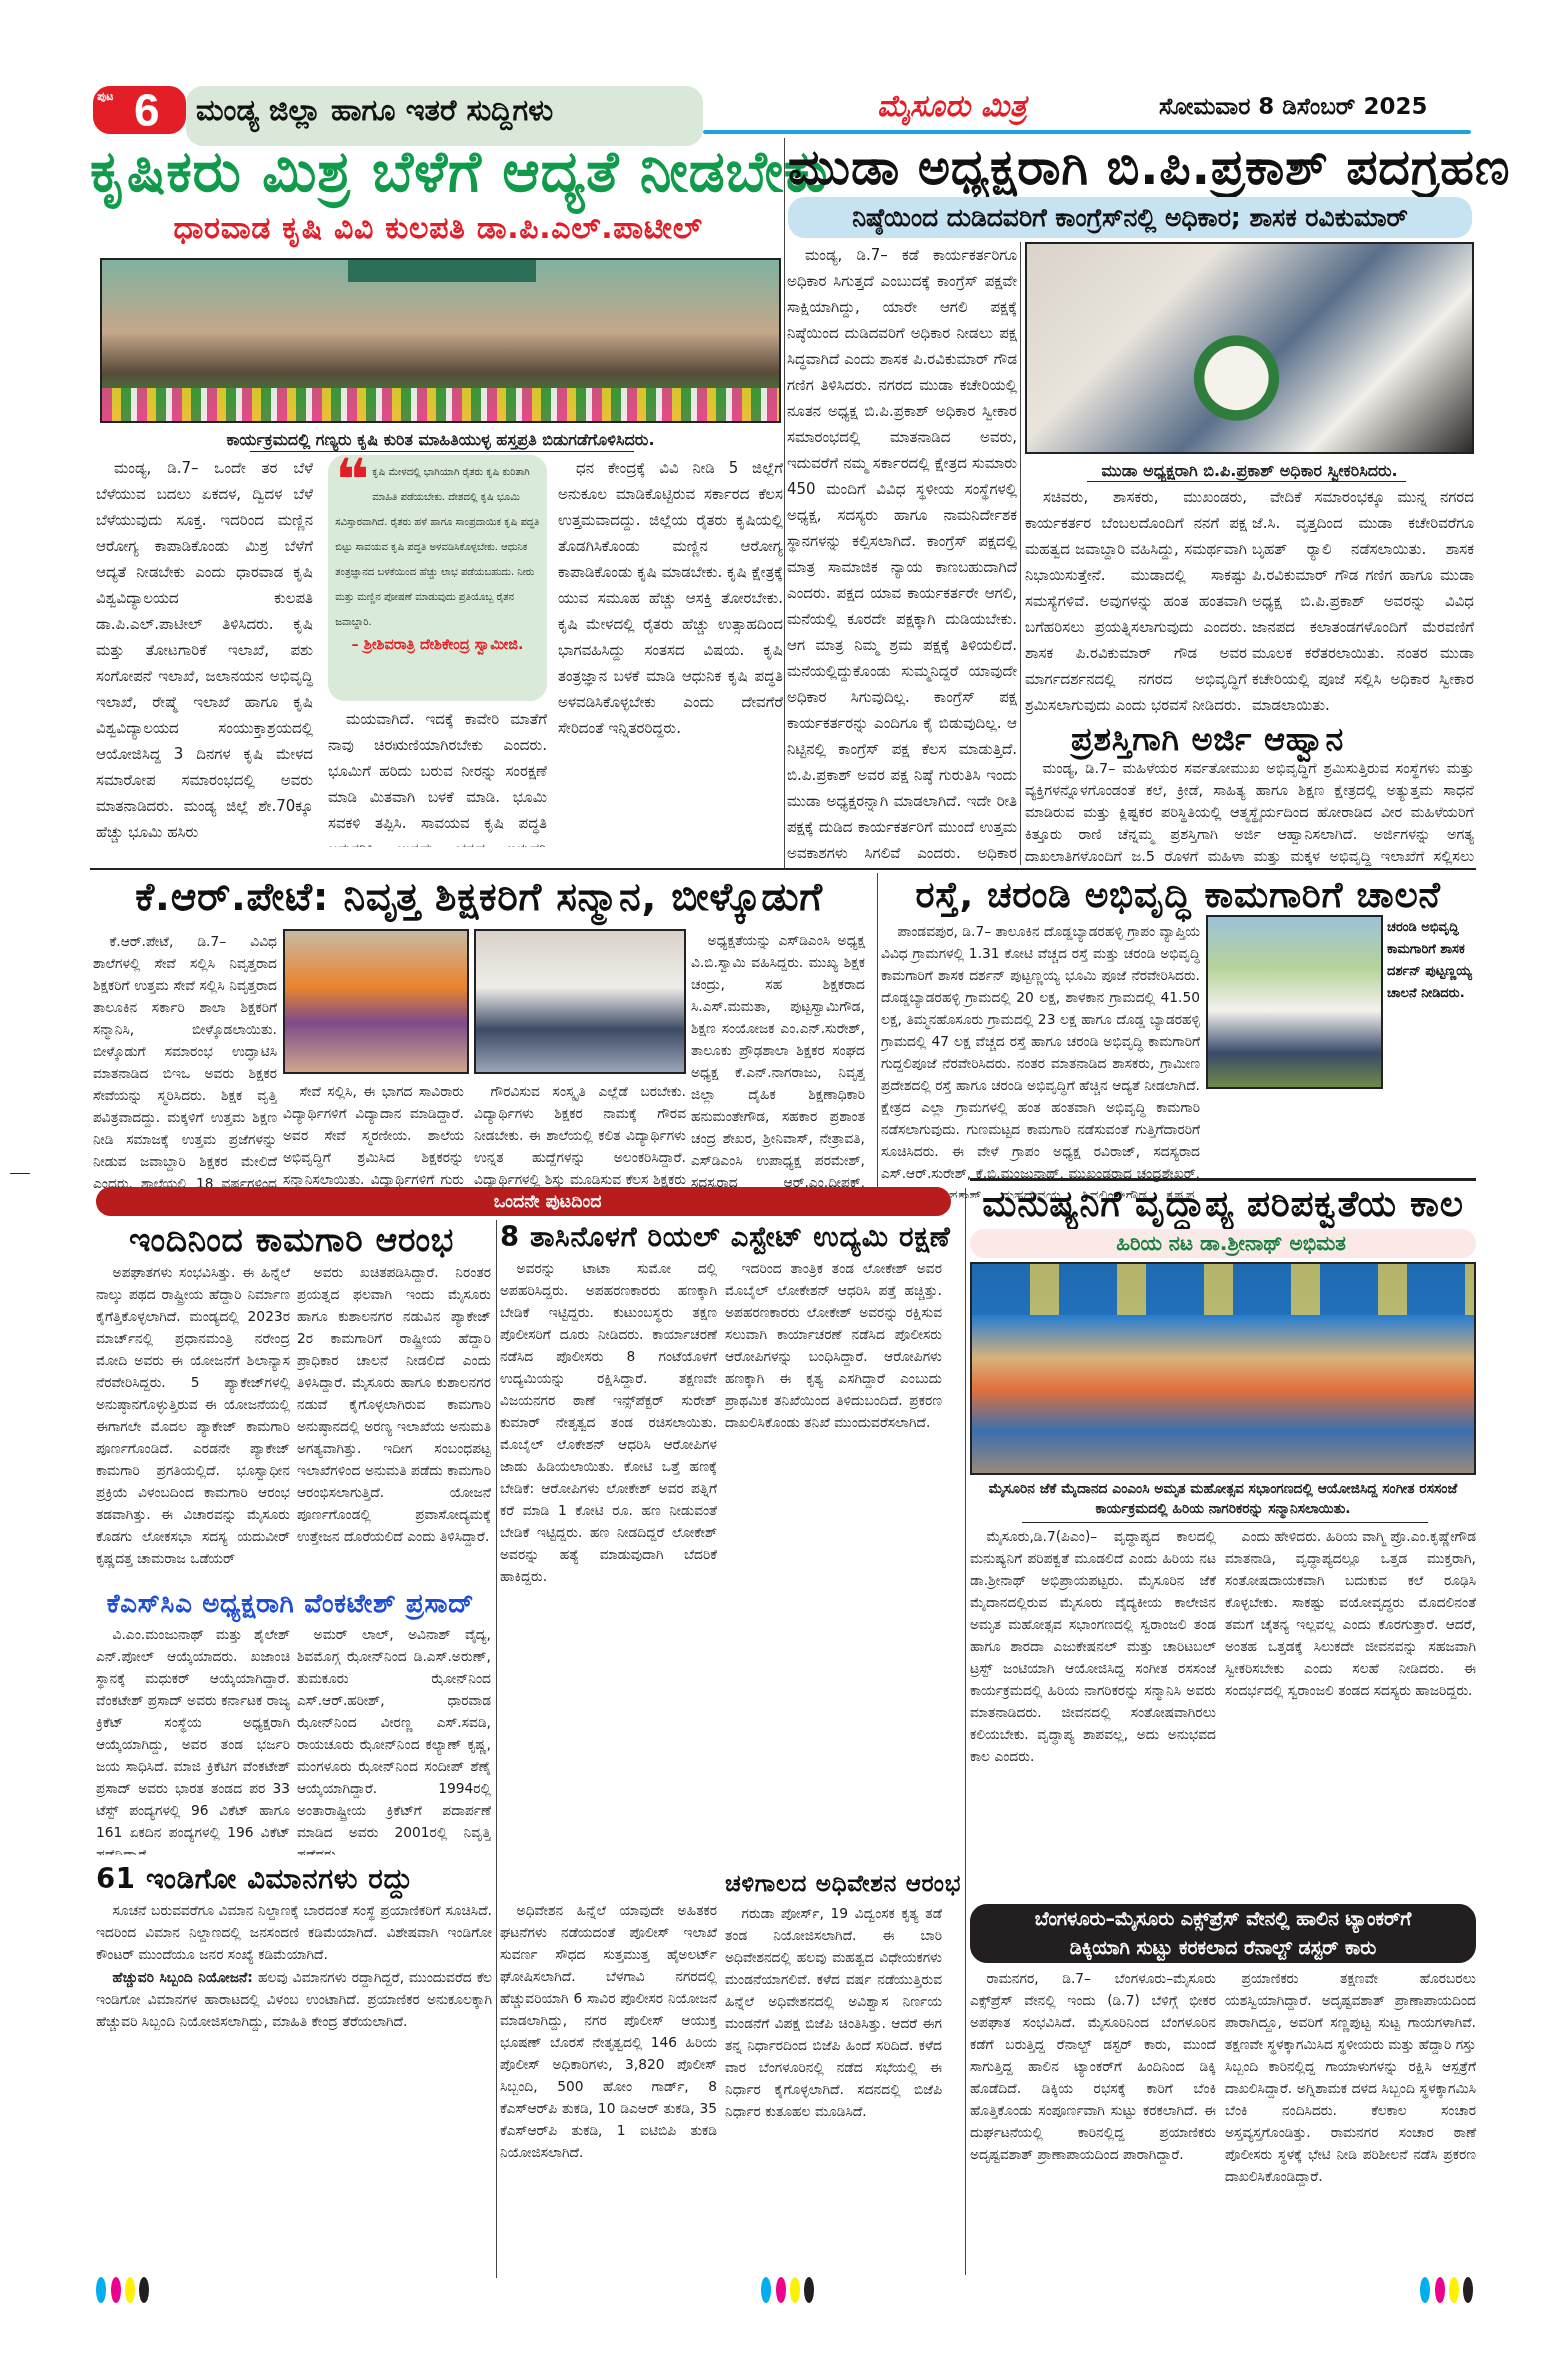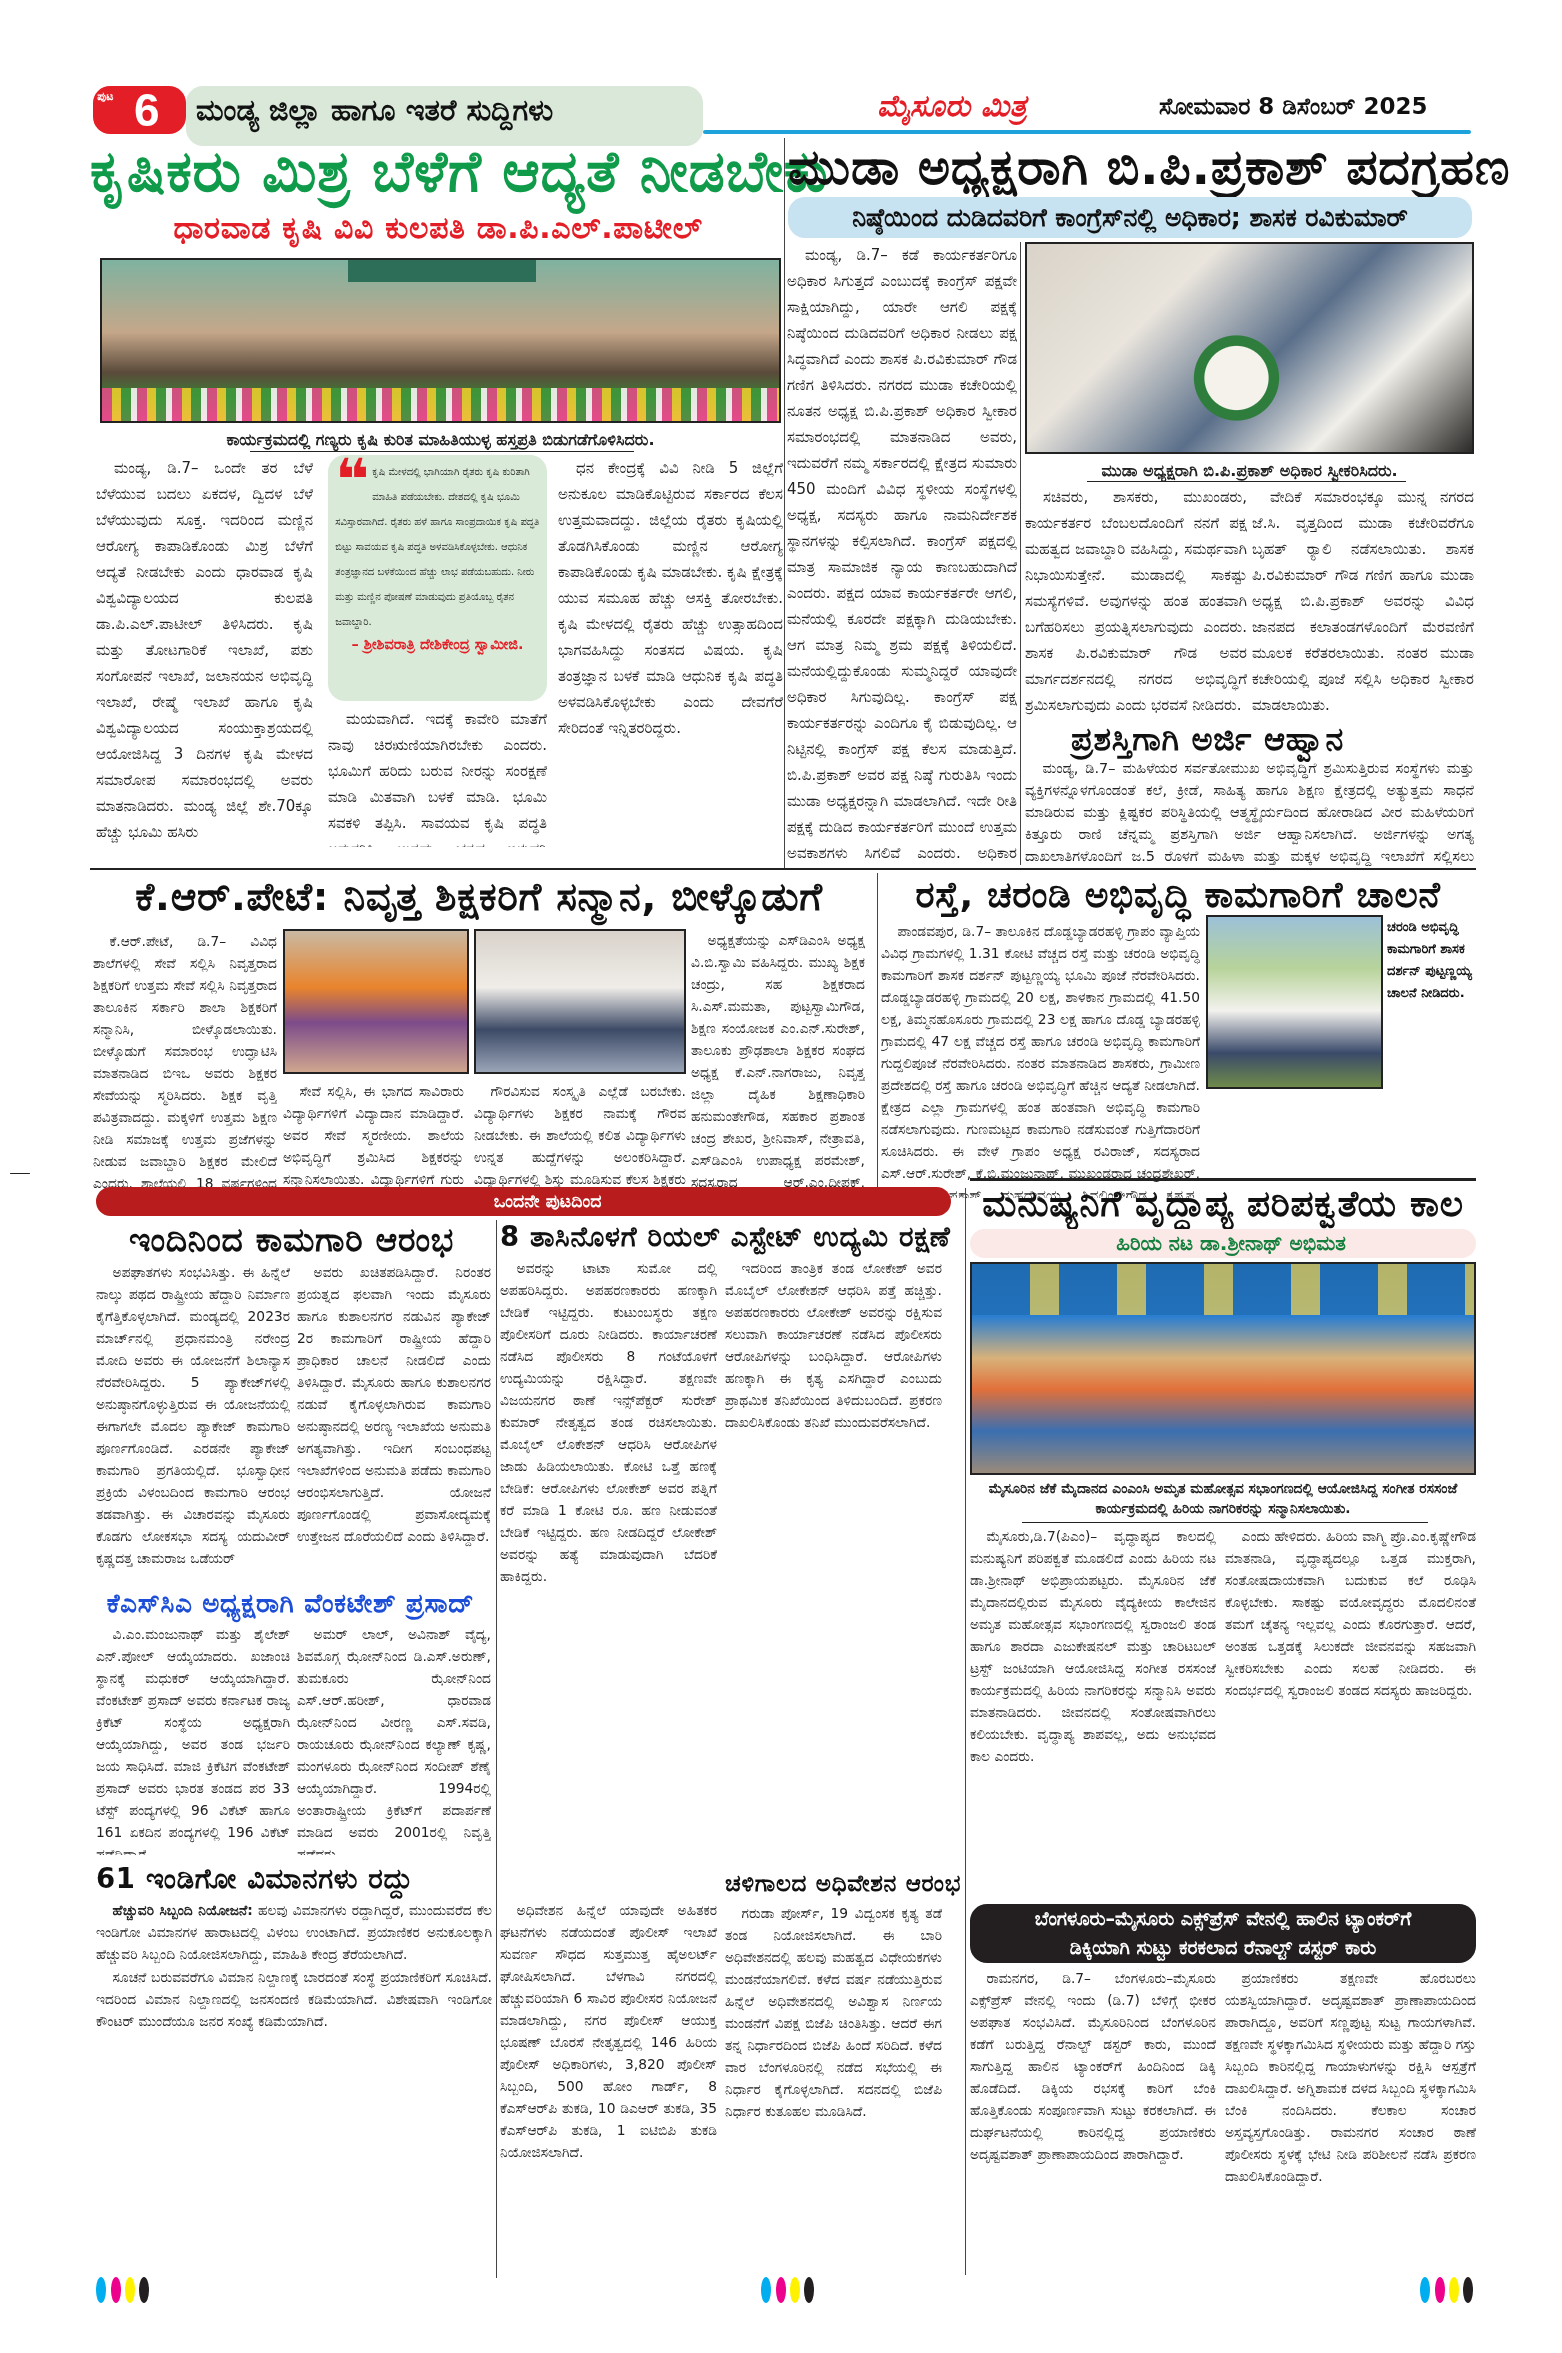--- a/index.html
+++ b/index.html
@@ -122,22 +122,22 @@
 <div class="hl" style="left:95px;top:1588px;width:391px;font-size:26px;color:#1d4ed8;">ಕೆಎಸ್‌ಸಿಎ ಅಧ್ಯಕ್ಷರಾಗಿ ವೆಂಕಟೇಶ್ ಪ್ರಸಾದ್</div>
 <div class="col" style="left:96px;top:1623px;width:194px;height:232px;font-size:13.8px;line-height:22px;">
     <p>ವಿ.ಎಂ.ಮಂಜುನಾಥ್ ಮತ್ತು ಶೈಲೇಶ್ ಎನ್.ಪೋಲ್ ಆಯ್ಕೆಯಾದರು. ಖಜಾಂಚಿ ಸ್ಥಾನಕ್ಕೆ ಮಧುಕರ್ ಆಯ್ಕೆಯಾಗಿದ್ದಾರೆ. ವೆಂಕಟೇಶ್ ಪ್ರಸಾದ್ ಅವರು ಕರ್ನಾಟಕ ರಾಜ್ಯ ಕ್ರಿಕೆಟ್ ಸಂಸ್ಥೆಯ ಅಧ್ಯಕ್ಷರಾಗಿ ಆಯ್ಕೆಯಾಗಿದ್ದು, ಅವರ ತಂಡ ಭರ್ಜರಿ ಜಯ ಸಾಧಿಸಿದೆ. ಮಾಜಿ ಕ್ರಿಕೆಟಿಗ ವೆಂಕಟೇಶ್ ಪ್ರಸಾದ್ ಅವರು ಭಾರತ ತಂಡದ ಪರ 33 ಟೆಸ್ಟ್ ಪಂದ್ಯಗಳಲ್ಲಿ 96 ವಿಕೆಟ್ ಹಾಗೂ 161 ಏಕದಿನ ಪಂದ್ಯಗಳಲ್ಲಿ 196 ವಿಕೆಟ್ ಪಡೆದಿದ್ದಾರೆ.</p>
   </div>
 <div class="col" style="left:297px;top:1623px;width:194px;height:232px;font-size:13.8px;line-height:22px;">
     <p>ಅಮರ್ ಲಾಲ್, ಅವಿನಾಶ್ ವೈದ್ಯ, ಶಿವಮೊಗ್ಗ ಝೋನ್‌ನಿಂದ ಡಿ.ಎಸ್.ಅರುಣ್, ತುಮಕೂರು ಝೋನ್‌ನಿಂದ ಎಸ್.ಆರ್.ಹರೀಶ್, ಧಾರವಾಡ ಝೋನ್‌ನಿಂದ ವೀರಣ್ಣ ಎಸ್.ಸವಡಿ, ರಾಯಚೂರು ಝೋನ್‌ನಿಂದ ಕಲ್ಯಾಣ್ ಕೃಷ್ಣ, ಮಂಗಳೂರು ಝೋನ್‌ನಿಂದ ಸಂದೀಪ್ ಶೆಣೈ ಆಯ್ಕೆಯಾಗಿದ್ದಾರೆ. 1994ರಲ್ಲಿ ಅಂತಾರಾಷ್ಟ್ರೀಯ ಕ್ರಿಕೆಟ್‌ಗೆ ಪದಾರ್ಪಣೆ ಮಾಡಿದ ಅವರು 2001ರಲ್ಲಿ ನಿವೃತ್ತಿ ಪಡೆದರು.</p>
   </div>
 
 <div class="hl" style="left:96px;top:1862px;width:391px;font-size:27.5px;color:#111;text-align:left;">61 ಇಂಡಿಗೋ ವಿಮಾನಗಳು ರದ್ದು</div>
 <div class="col" style="left:96px;top:1899px;width:396px;height:377px;font-size:13.8px;line-height:22px;">
+  <p>ಸೂಚನೆ ಬರುವವರೆಗೂ ವಿಮಾನ ನಿಲ್ದಾಣಕ್ಕೆ ಬಾರದಂತೆ ಸಂಸ್ಥೆ ಪ್ರಯಾಣಿಕರಿಗೆ ಸೂಚಿಸಿದೆ. ಇದರಿಂದ ವಿಮಾನ ನಿಲ್ದಾಣದಲ್ಲಿ ಜನಸಂದಣಿ ಕಡಿಮೆಯಾಗಿದೆ. ವಿಶೇಷವಾಗಿ ಇಂಡಿಗೋ ಕೌಂಟರ್ ಮುಂದೆಯೂ ಜನರ ಸಂಖ್ಯೆ ಕಡಿಮೆಯಾಗಿದೆ.</p>
   <p><b>ಹೆಚ್ಚುವರಿ ಸಿಬ್ಬಂದಿ ನಿಯೋಜನೆ:</b> <span>ಹಲವು ವಿಮಾನಗಳು ರದ್ದಾಗಿದ್ದರೆ, ಮುಂದುವರೆದ ಕೆಲ ಇಂಡಿಗೋ ವಿಮಾನಗಳ ಹಾರಾಟದಲ್ಲಿ ವಿಳಂಬ ಉಂಟಾಗಿದೆ. ಪ್ರಯಾಣಿಕರ ಅನುಕೂಲಕ್ಕಾಗಿ ಹೆಚ್ಚುವರಿ ಸಿಬ್ಬಂದಿ ನಿಯೋಜಿಸಲಾಗಿದ್ದು, ಮಾಹಿತಿ ಕೇಂದ್ರ ತೆರೆಯಲಾಗಿದೆ.</span></p>
-  <p>ಸೂಚನೆ ಬರುವವರೆಗೂ ವಿಮಾನ ನಿಲ್ದಾಣಕ್ಕೆ ಬಾರದಂತೆ ಸಂಸ್ಥೆ ಪ್ರಯಾಣಿಕರಿಗೆ ಸೂಚಿಸಿದೆ. ಇದರಿಂದ ವಿಮಾನ ನಿಲ್ದಾಣದಲ್ಲಿ ಜನಸಂದಣಿ ಕಡಿಮೆಯಾಗಿದೆ. ವಿಶೇಷವಾಗಿ ಇಂಡಿಗೋ ಕೌಂಟರ್ ಮುಂದೆಯೂ ಜನರ ಸಂಖ್ಯೆ ಕಡಿಮೆಯಾಗಿದೆ.</p>
 </div>
 
 <div class="vrule" style="left:496px;top:1220px;height:1058px;width:0.7px;"></div>
 
 <div class="hl" style="left:500px;top:1220px;width:449px;font-size:27.5px;color:#111;">8 ತಾಸಿನೊಳಗೆ ರಿಯಲ್ ಎಸ್ಟೇಟ್ ಉದ್ಯಮಿ ರಕ್ಷಣೆ</div>
 <div class="col" style="left:500px;top:1257px;width:217px;height:609px;font-size:13.8px;line-height:22px;">
     <p>ಅವರನ್ನು ಟಾಟಾ ಸುಮೋ ದಲ್ಲಿ ಅಪಹರಿಸಿದ್ದರು. ಅಪಹರಣಕಾರರು ಹಣಕ್ಕಾಗಿ ಬೇಡಿಕೆ ಇಟ್ಟಿದ್ದರು. ಕುಟುಂಬಸ್ಥರು ತಕ್ಷಣ ಪೊಲೀಸರಿಗೆ ದೂರು ನೀಡಿದರು. ಕಾರ್ಯಾಚರಣೆ ನಡೆಸಿದ ಪೊಲೀಸರು 8 ಗಂಟೆಯೊಳಗೆ ಉದ್ಯಮಿಯನ್ನು ರಕ್ಷಿಸಿದ್ದಾರೆ. ತಕ್ಷಣವೇ ವಿಜಯನಗರ ಠಾಣೆ ಇನ್ಸ್‌ಪೆಕ್ಟರ್ ಸುರೇಶ್ ಕುಮಾರ್ ನೇತೃತ್ವದ ತಂಡ ರಚಿಸಲಾಯಿತು. ಮೊಬೈಲ್ ಲೊಕೇಶನ್ ಆಧರಿಸಿ ಆರೋಪಿಗಳ ಜಾಡು ಹಿಡಿಯಲಾಯಿತು. ಕೋಟಿ ಒತ್ತೆ ಹಣಕ್ಕೆ ಬೇಡಿಕೆ: ಆರೋಪಿಗಳು ಲೋಕೇಶ್ ಅವರ ಪತ್ನಿಗೆ ಕರೆ ಮಾಡಿ 1 ಕೋಟಿ ರೂ. ಹಣ ನೀಡುವಂತೆ ಬೇಡಿಕೆ ಇಟ್ಟಿದ್ದರು. ಹಣ ನೀಡದಿದ್ದರೆ ಲೋಕೇಶ್ ಅವರನ್ನು ಹತ್ಯೆ ಮಾಡುವುದಾಗಿ ಬೆದರಿಕೆ ಹಾಕಿದ್ದರು.</p>
   </div>
 <div class="col" style="left:725px;top:1257px;width:217px;height:609px;font-size:13.8px;line-height:22px;">
     <p>ಇದರಿಂದ ತಾಂತ್ರಿಕ ತಂಡ ಲೋಕೇಶ್ ಅವರ ಮೊಬೈಲ್ ಲೋಕೇಶನ್ ಆಧರಿಸಿ ಪತ್ತೆ ಹಚ್ಚಿತ್ತು. ಅಪಹರಣಕಾರರು ಲೋಕೇಶ್ ಅವರನ್ನು ರಕ್ಷಿಸುವ ಸಲುವಾಗಿ ಕಾರ್ಯಾಚರಣೆ ನಡೆಸಿದ ಪೊಲೀಸರು ಆರೋಪಿಗಳನ್ನು ಬಂಧಿಸಿದ್ದಾರೆ. ಆರೋಪಿಗಳು ಹಣಕ್ಕಾಗಿ ಈ ಕೃತ್ಯ ಎಸಗಿದ್ದಾರೆ ಎಂಬುದು ಪ್ರಾಥಮಿಕ ತನಿಖೆಯಿಂದ ತಿಳಿದುಬಂದಿದೆ. ಪ್ರಕರಣ ದಾಖಲಿಸಿಕೊಂಡು ತನಿಖೆ ಮುಂದುವರೆಸಲಾಗಿದೆ.</p>

